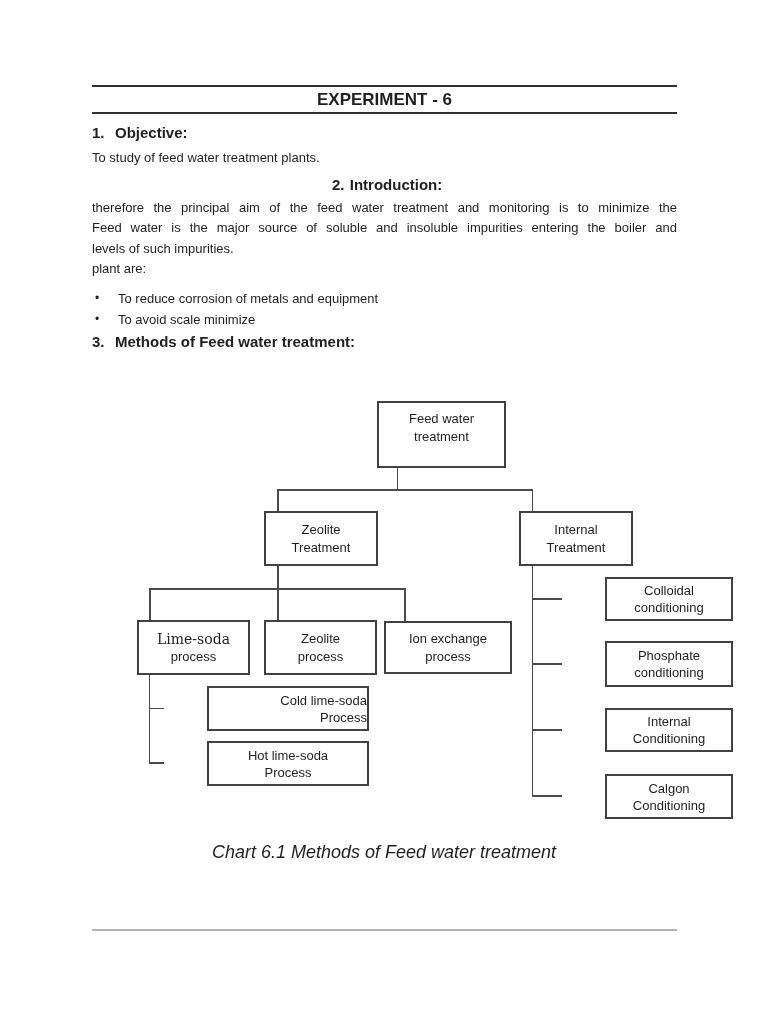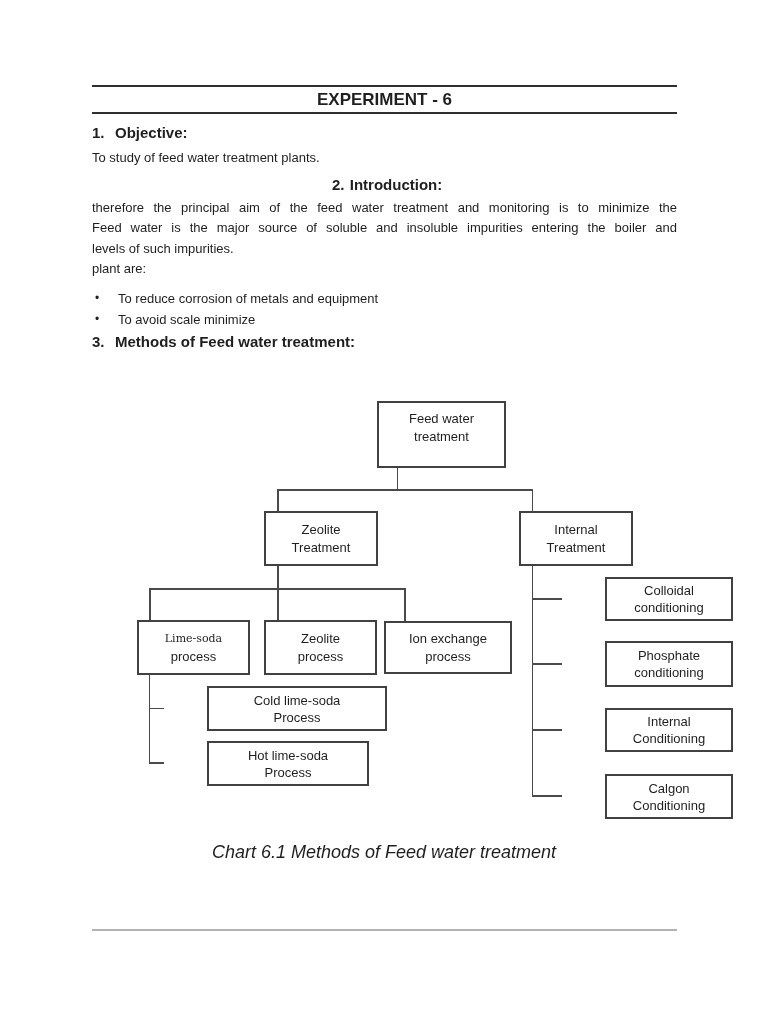--- a/index.html
+++ b/index.html
@@ -40,29 +40,29 @@
     position:absolute;
     background:#ffffff;
     border:2px solid #414141;
     display:flex; flex-direction:column; justify-content:center;
     text-align:center;
     font-size:13px; line-height:18px;margin-left:44px;
   }
   .cline { position:absolute; background:#4a4a4a; }
   .v { width:1.5px; }
   .h { height:1.5px; }
-  .serif-line { font-family:"DejaVu Serif", serif; font-size:11px; }
+  .serif-line { font-family:"DejaVu Serif", serif; font-size:14px; }
 
   #b-feed {left:333px; top:401px; width:129px; height:67px; justify-content:flex-start; padding-top:7px;}
   #b-ext  {left:220px; top:511px; width:114px; height:55px;}
   #b-int  {left:475px; top:511px; width:114px; height:55px;}
   #b-lime {left:93px;  top:620px; width:113px; height:55px;}
   #b-zeo  {left:220px; top:620px; width:113px; height:55px;}
   #b-ion  {left:340px; top:621px; width:128px; height:53px;}
-  #b-cold {left:163px; top:686px; width:180px; height:45px; line-height:17px;}
+  #b-cold {left:163px; top:686px; width:162px; height:45px; line-height:17px;text-align:right;}
   #b-hot  {left:163px; top:741px; width:162px; height:45px; line-height:17px;}
   #b-coll {left:561px; top:577px; width:128px; height:44px; line-height:17px;}
   #b-phos {left:561px; top:641px; width:128px; height:46px; line-height:17px;}
   #b-carb {left:561px; top:708px; width:128px; height:44px; line-height:17px;}
   #b-calg {left:561px; top:774px; width:128px; height:45px; line-height:17px;}
 
   #l1  {left:396.5px; top:468px; height:21px;}
   #l2  {left:277px;   top:489px; width:256px;}
   #l3  {left:277px;   top:489px; height:22px;}
   #l4  {left:531.5px; top:489px; height:22px;}

